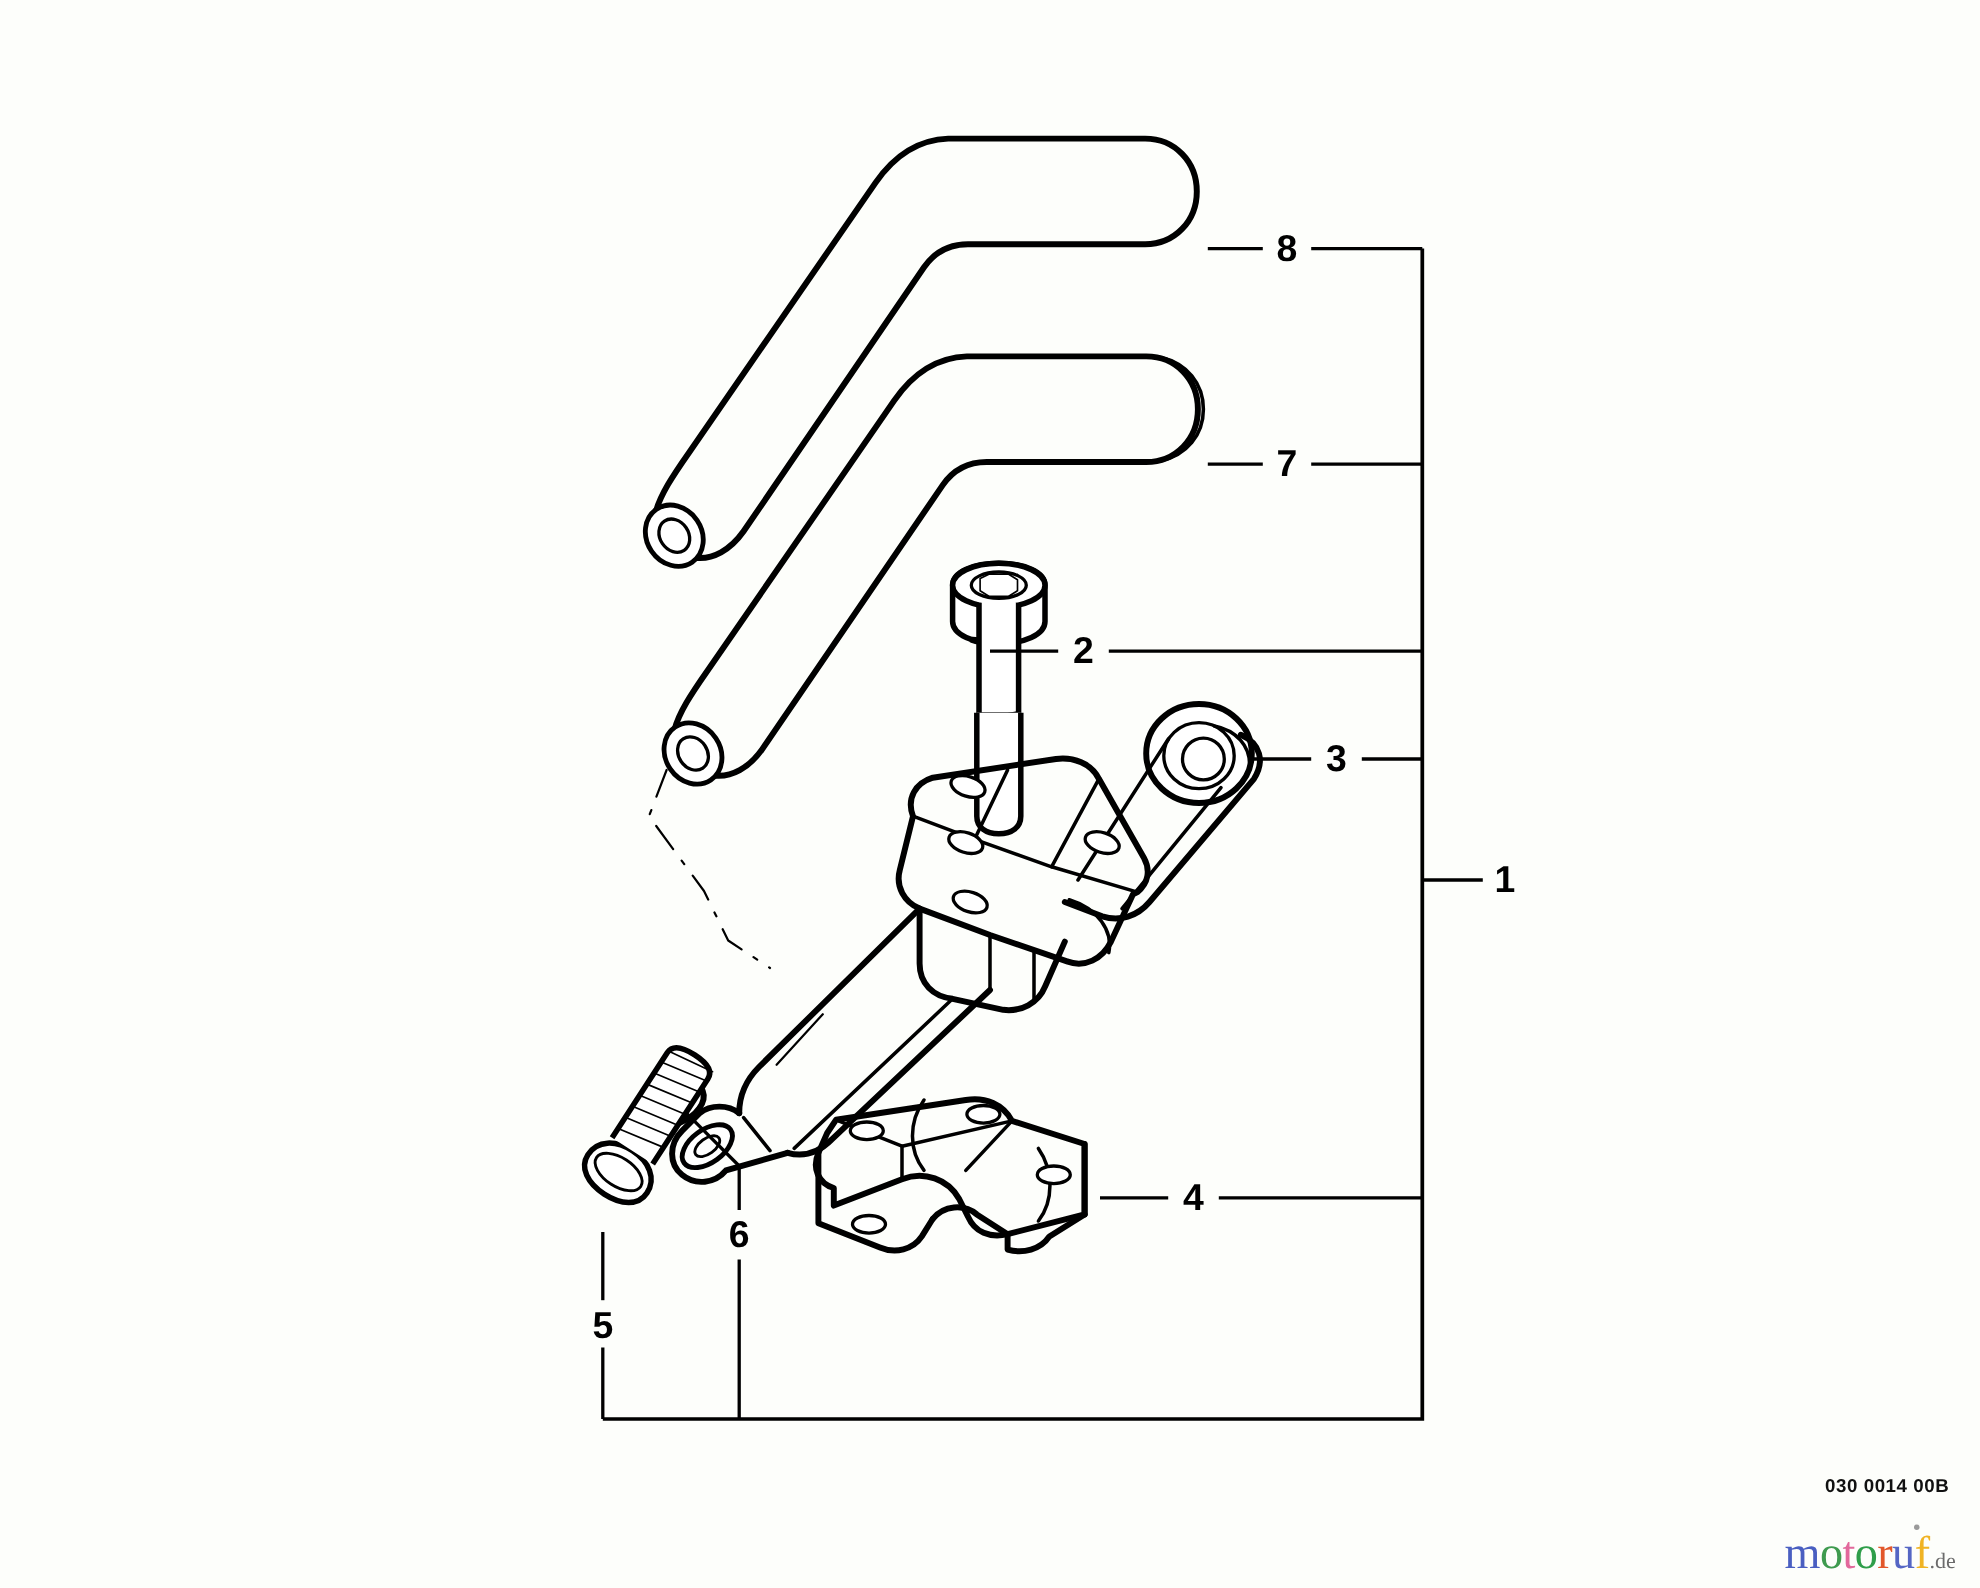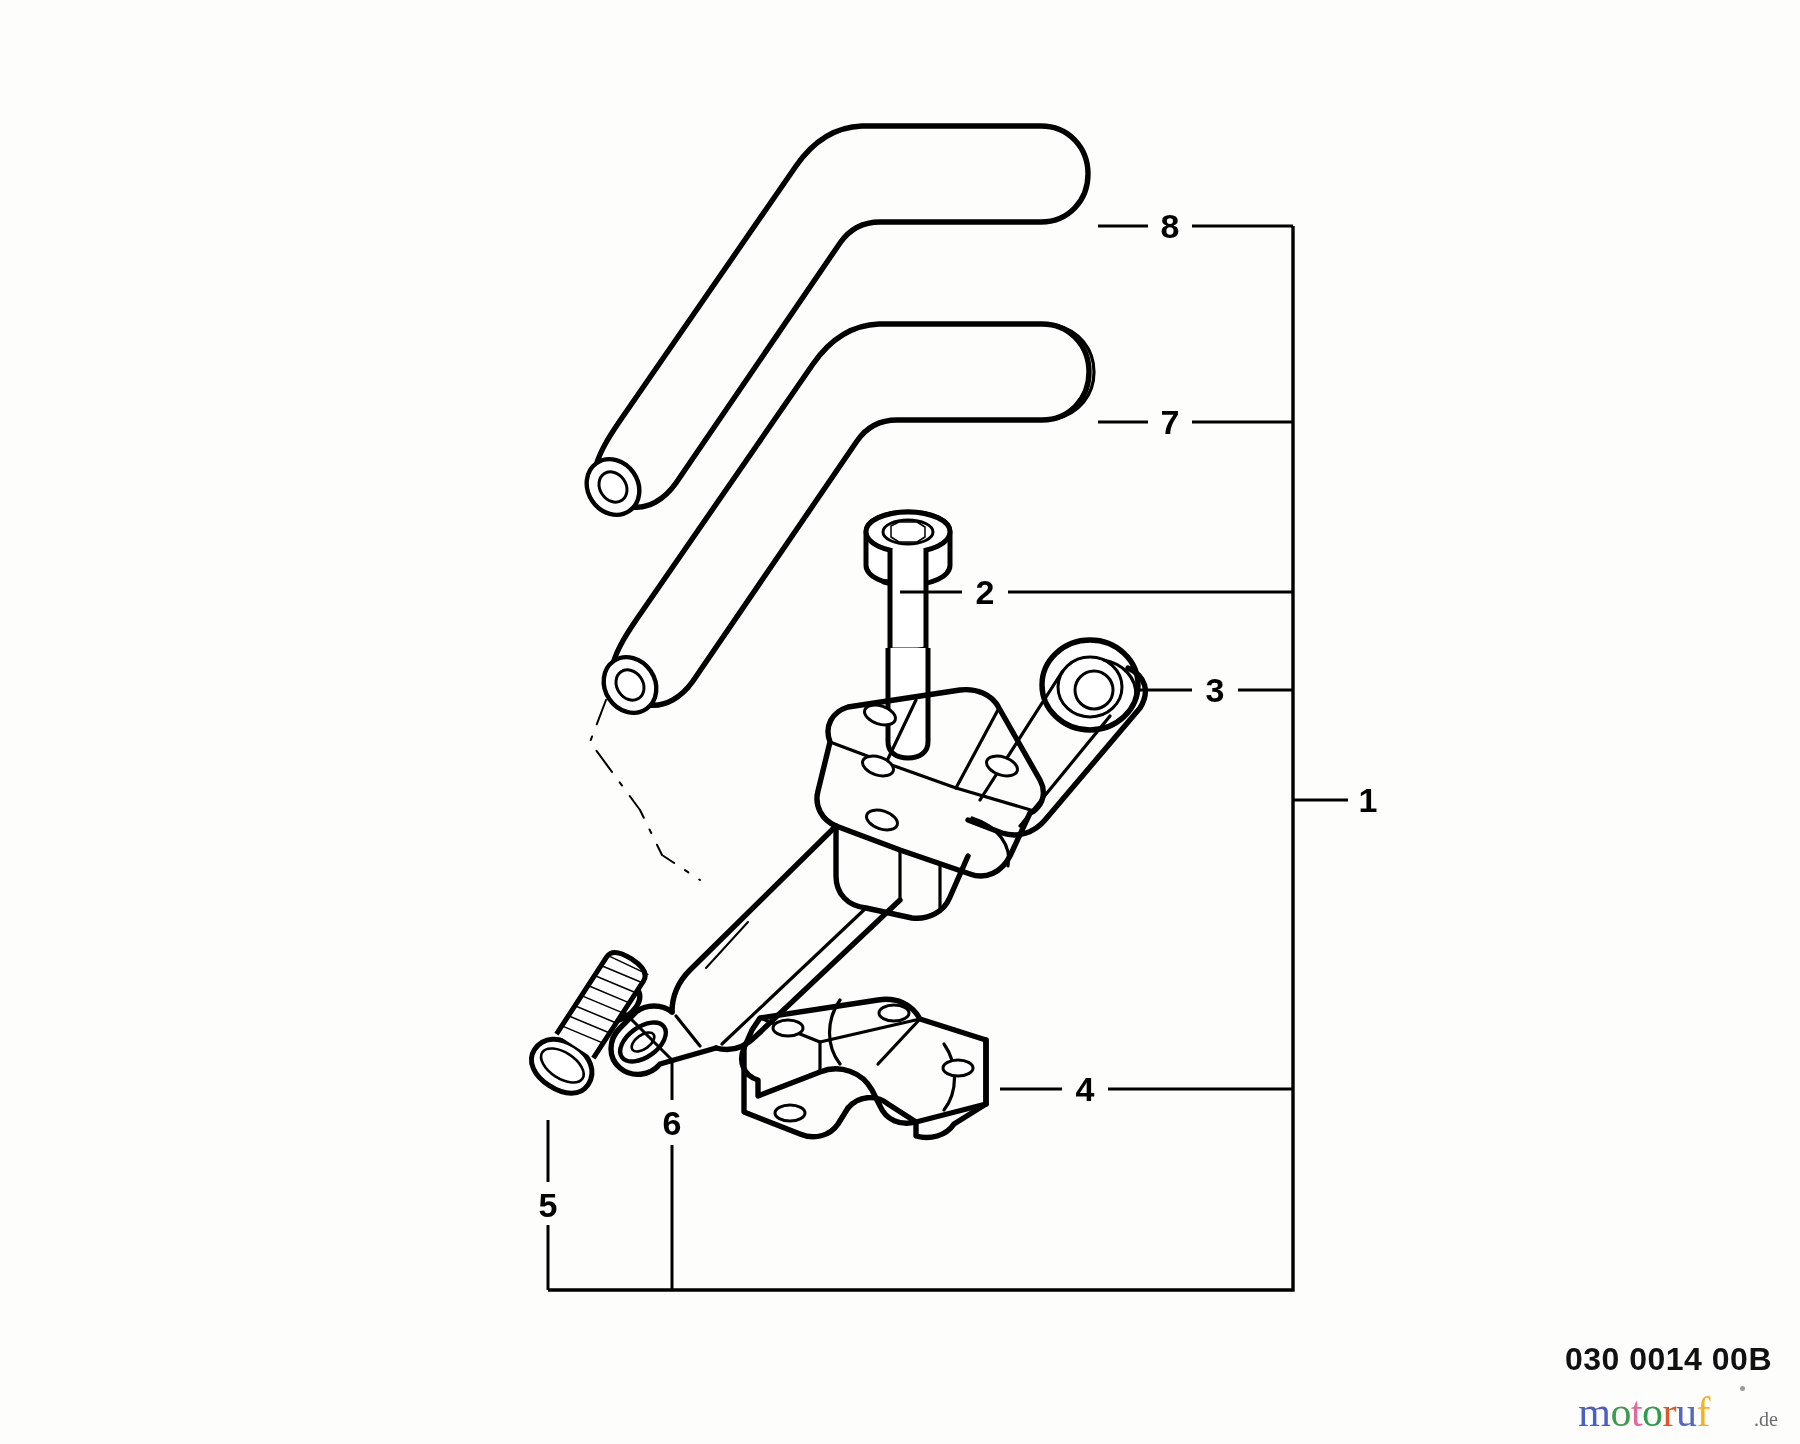--- a/index.html
+++ b/index.html
@@ -34,41 +34,40 @@
     font-weight: bold;
     font-size: 34px;
     fill: #000000;
   }
   .partnum {
     position: absolute;
     right: 28px;
     top: 1341px;
     font-family: "Liberation Sans", sans-serif;
     font-weight: bold;
-    font-size: 32px;
+    font-size: 17px;
     letter-spacing: 0.5px;
     color: #111111;
     white-space: nowrap;
   }
   .brandwrap {
     position: absolute;
     right: 22px;
     top: 1391px;
     font-family: "Liberation Serif", serif;
     font-size: 42px;
     line-height: 1;
     white-space: nowrap;
     letter-spacing: -0.5px;
   }
   .brandwrap span.l { display: inline; }
   .brandwrap .suffix {
     font-size: 20px;
     color: #6b6b6b;
     letter-spacing: 0;
-    margin-left: 44px;
   }
   .brand-dot {
     position: absolute;
     right: 55px;
     top: 1386px;
     width: 5px;
     height: 5px;
     border-radius: 50%;
     background: #9a9a9a;
   }

